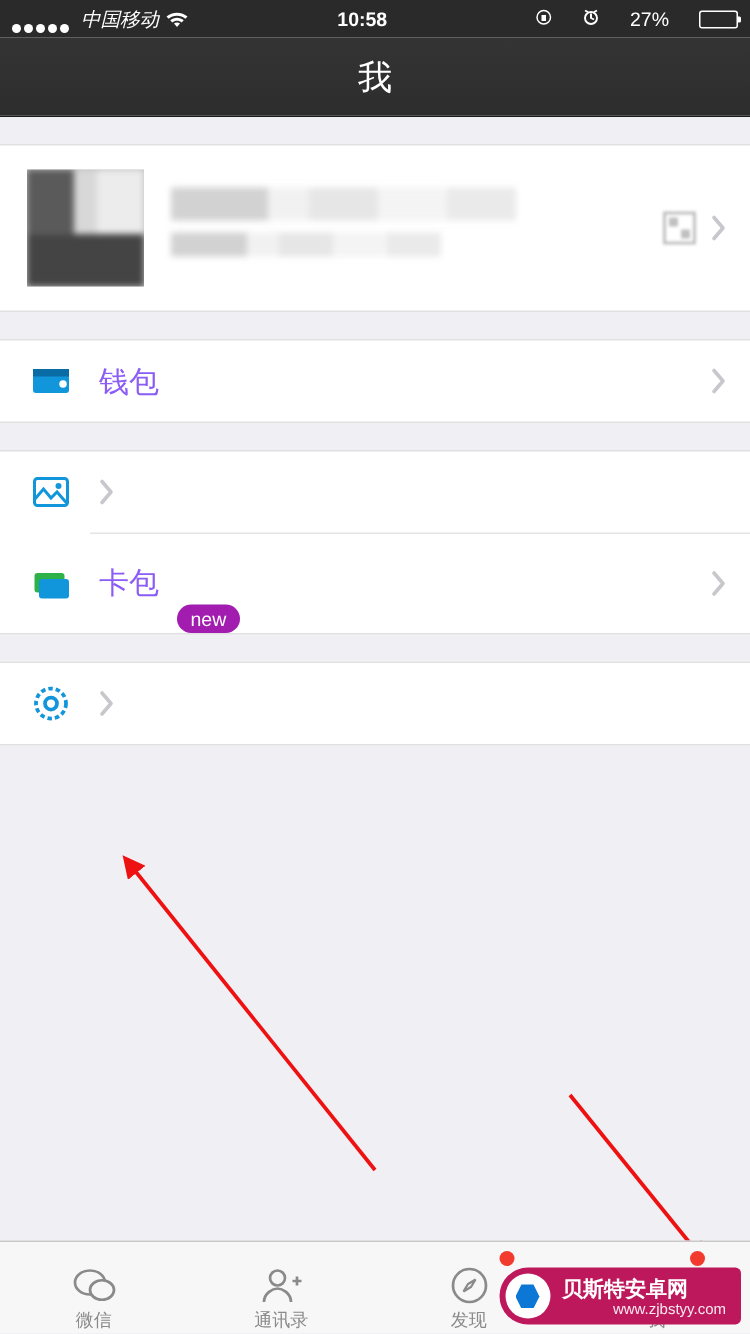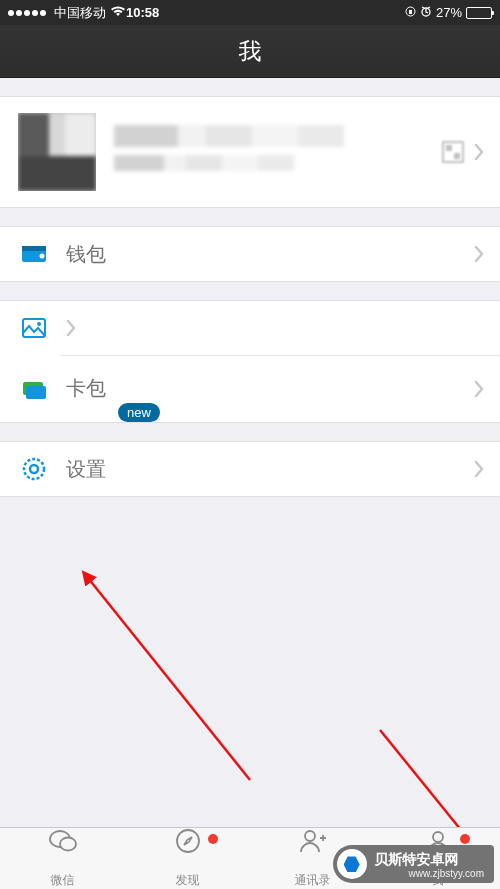--- a/index.html
+++ b/index.html
@@ -1,23 +1,23 @@
 <!DOCTYPE html>
 <html><head>
 <meta charset="utf-8">
 <style>
   * { margin: 0; padding: 0; box-sizing: border-box; }
   html, body { width: 500px; height: 889px; font-family: -apple-system, "Helvetica Neue", Arial, sans-serif; background: #efeff4; overflow: hidden; position: relative; }
   .status-bar { height: 25px; background: #2a2a2a; color: #fff; display: flex; align-items: center; font-size: 13px; padding: 0 8px; }
-  .status-left { display: flex; align-items: center; gap: 4px; }
+  .status-left { display: flex; align-items: flex-end; gap: 4px; font-style: italic; }
   .sig-dots { display: flex; gap: 2px; }
   .sig-dots span { width: 6px; height: 6px; border-radius: 50%; background: #fff; display: inline-block; }
   .carrier { font-size: 13px; margin-left: 4px; }
-  .status-center { flex: 1; font-weight: 600; }
-  .status-right { display: flex; align-items: center; gap: 4px; font-size: 13px; justify-content: flex-end; }
+  .status-center { flex: 1; text-align: center; font-weight: 600; }
+  .status-right { display: flex; align-items: center; gap: 20px; font-size: 13px; justify-content: flex-end; }
   .battery { width: 26px; height: 12px; border: 1px solid #fff; border-radius: 2px; position: relative; }
   .battery::after { content: ""; position: absolute; right: -3px; top: 3px; width: 2px; height: 4px; background: #fff; border-radius: 0 1px 1px 0; }
   .battery-fill { height: 100%; background: #fff; width: 27%; }
   .nav-bar { height: 53px; background: linear-gradient(#343434,#2d2d2d); color: #fff; display: flex; align-items: center; justify-content: center; font-size: 23px; font-weight: 500; border-bottom: 1px solid #1a1a1a; }
   .gap { height: 18px; }
   .section { background: #fff; }
   .section + .gap { height: 18px; }
   .cell { display: flex; align-items: center; min-height: 54px; padding: 0 16px 0 20px; position: relative; }
   .cell + .cell::before { content: ""; position: absolute; left: 60px; right: 0; top: 0; height: 1px; background: #e5e5e5; }
   .section { border-top: 1px solid #e0e0e0; border-bottom: 1px solid #e0e0e0; }
@@ -30,29 +30,29 @@
     filter: blur(2px);
   }
   .profile-info { flex:1; margin-left: 18px; }
   .pixelbar { height: 22px; margin-bottom: 8px; background: linear-gradient(90deg,#d2d2d2 0 28%,#f1f1f1 28% 40%,#e6e6e6 40% 60%,#f4f4f4 60% 80%,#eaeaea 80% 100%); filter: blur(2px); width: 70%; }
   .pixelbar.small { height: 16px; width: 55%; }
   .qr { width: 22px; height: 22px; border: 2px solid #c0c0c0; margin-right: 10px; position: relative; filter: blur(1px); }
   .qr::before, .qr::after { content:""; position:absolute; background:#c0c0c0; }
   .qr::before { width:6px; height:6px; top:2px; left:2px; }
   .qr::after { width:6px; height:6px; bottom:2px; right:2px; }
   .icon { width: 28px; height: 28px; margin-right: 18px; flex-shrink: 0; display:flex; align-items:center; justify-content:center; }
-  .label { font-size: 20px; color: #737373; flex: 1; }
+  .label { font-size: 20px; color: #8b5cf6; flex: 1; }
   .chevron { color: #c7c7cc; }
   .chevron svg { display:block; }
-  .badge { background: #0369a1; color: #fff; font-size: 13px; padding: 2px 9px; border-radius: 11px; margin-left: 12px; margin-top: 48px; }
+  .badge { background: #a21caf; color: #fff; font-size: 13px; padding: 2px 9px; border-radius: 11px; margin-left: 12px; margin-top: 48px; }
   .tab-bar { position: absolute; bottom: 0; left: 0; right: 0; height: 62px; background: #f7f7f8; border-top: 1px solid #c9c9c9; display: flex; }
-  .tab { flex: 1; display: flex; flex-direction: column; align-items: center; justify-content: space-between; gap: 2px; color: #8a8a8a; font-size: 12px; position: relative; }
+  .tab { flex: 1; display: flex; flex-direction: column; align-items: center; justify-content: flex-end; gap: 2px; color: #8a8a8a; font-size: 12px; position: relative; }
   .tab svg { display:block; }
   .dot { position:absolute; top:6px; right:32px; width:10px; height:10px; background:#f33a2f; border-radius:50%; }
-  .watermark { position:absolute; bottom:6px; right:6px; background:#737373; color:#fff; font-size:12px; padding:6px 10px 4px 42px; border-radius:20px 4px 4px 20px; line-height:1.15; }
+  .watermark { position:absolute; bottom:6px; right:6px; background:#be185d; color:#fff; font-size:12px; padding:6px 10px 4px 42px; border-radius:20px 4px 4px 20px; line-height:1.15; }
   .watermark .t1 { font-weight:700; font-size:14px; }
   .watermark .t2 { font-size:10px; opacity:.9;margin-left:34px; }
   .watermark::before { content:""; position:absolute; left:4px; top:4px; width:30px; height:30px; background:#fff; border-radius:50%; }
   .watermark::after { content:""; position:absolute; left:11px; top:11px; width:16px; height:16px; background:#0d77d6; clip-path: polygon(25% 0,75% 0,100% 50%,75% 100%,25% 100%,0 50%); }
   .arrow { position:absolute; pointer-events:none; }
   
 </style>
 </head>
 <body>
 
@@ -171,21 +171,20 @@
 <div class="gap"></div>
 
 <div class="section">
   <div class="cell">
     <span class="icon">
       <svg width="28" height="28" viewBox="0 0 28 28">
           <circle cx="14" cy="14" r="10" fill="none" stroke="#1296db" stroke-width="2.5" stroke-dasharray="3 2"></circle>
           <circle cx="14" cy="14" r="4" fill="none" stroke="#1296db" stroke-width="2.5"></circle>
         </svg>
     </span>
-    <span class="label">设置</span>
     <span class="chevron">
         <svg width="10" height="18" viewBox="0 0 10 18">
           <path d="M2 2l6 7-6 7" fill="none" stroke="#c7c7cc" stroke-width="2.4" stroke-linecap="round" stroke-linejoin="round"></path>
         </svg>
       </span>
   </div>
 </div>
 
 <svg class="arrow" style="left:70px; top:560px;" width="190" height="230">
   <defs>
@@ -207,36 +206,36 @@
 <div class="tab-bar">
   <div class="tab">
     <svg width="30" height="26" viewBox="0 0 30 26">
         <ellipse cx="12" cy="11" rx="10" ry="8" fill="none" stroke="#8a8a8a" stroke-width="1.8"></ellipse>
         <ellipse cx="20" cy="16" rx="8" ry="6.5" fill="#f7f7f8" stroke="#8a8a8a" stroke-width="1.8"></ellipse>
       </svg>
     <span>微信</span>
   </div>
   <div class="tab">
     <svg width="30" height="26" viewBox="0 0 30 26">
-        <circle cx="15" cy="13" r="11" fill="none" stroke="#8a8a8a" stroke-width="1.8"></circle>
-        <path d="M19 9l-3 5-5 3 3-5z" fill="none" stroke="#8a8a8a" stroke-width="1.5"></path>
-      </svg>
-    <span>发现</span>
-    <span class="dot"></span>
-  </div>
-  <div class="tab">
-    <svg width="30" height="26" viewBox="0 0 30 26">
         <circle cx="12" cy="8" r="5" fill="none" stroke="#8a8a8a" stroke-width="1.8"></circle>
         <path d="M3 24c0-6 6-9 9-9s9 3 9 9" fill="none" stroke="#8a8a8a" stroke-width="1.8"></path>
         <path d="M22 10h6M25 7v6" stroke="#8a8a8a" stroke-width="1.8"></path>
       </svg>
     <span>通讯录</span>
   </div>
   <div class="tab">
     <svg width="30" height="26" viewBox="0 0 30 26">
+        <circle cx="15" cy="13" r="11" fill="none" stroke="#8a8a8a" stroke-width="1.8"></circle>
+        <path d="M19 9l-3 5-5 3 3-5z" fill="none" stroke="#8a8a8a" stroke-width="1.5"></path>
+      </svg>
+    <span>发现</span>
+    <span class="dot"></span>
+  </div>
+  <div class="tab">
+    <svg width="30" height="26" viewBox="0 0 30 26">
         <circle cx="15" cy="9" r="5" fill="none" stroke="#8a8a8a" stroke-width="1.8"></circle>
         <path d="M5 25c0-6 5-10 10-10s10 4 10 10" fill="none" stroke="#8a8a8a" stroke-width="1.8"></path>
       </svg>
     <span>我</span>
     <span class="dot" style="right:30px"></span>
   </div>
 </div>
 
 <div class="watermark">
   <div class="t1">贝斯特安卓网</div>

